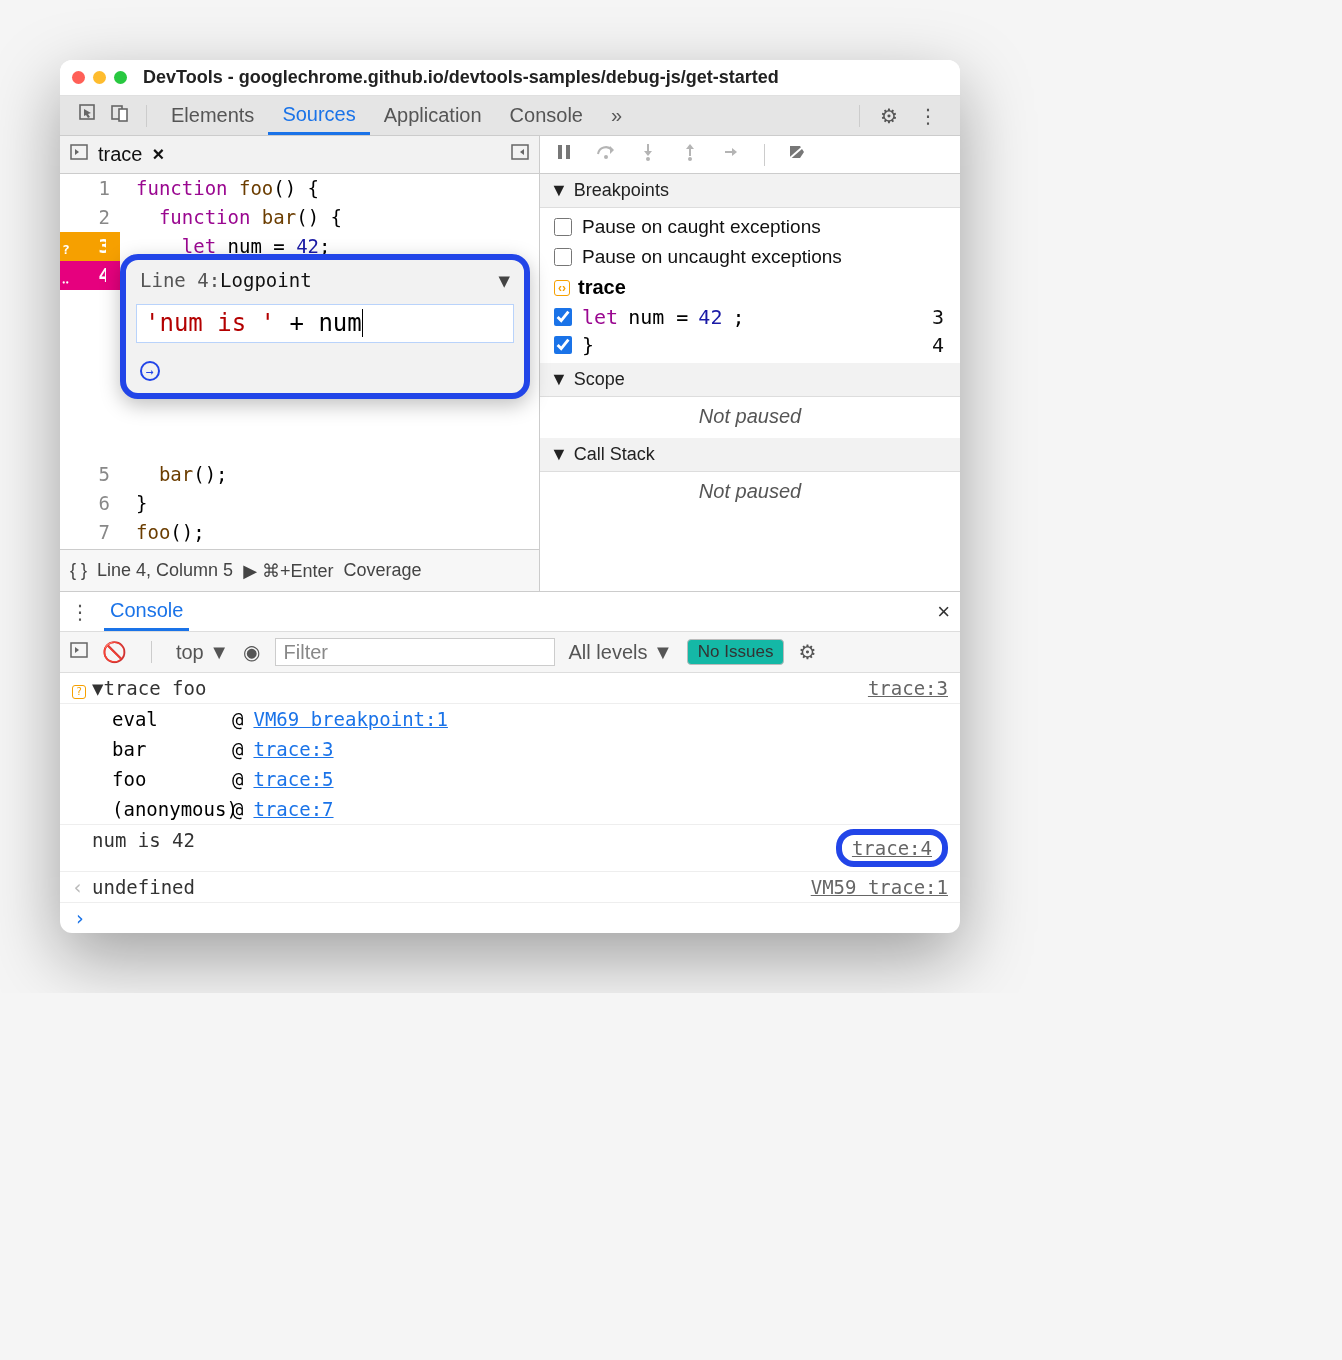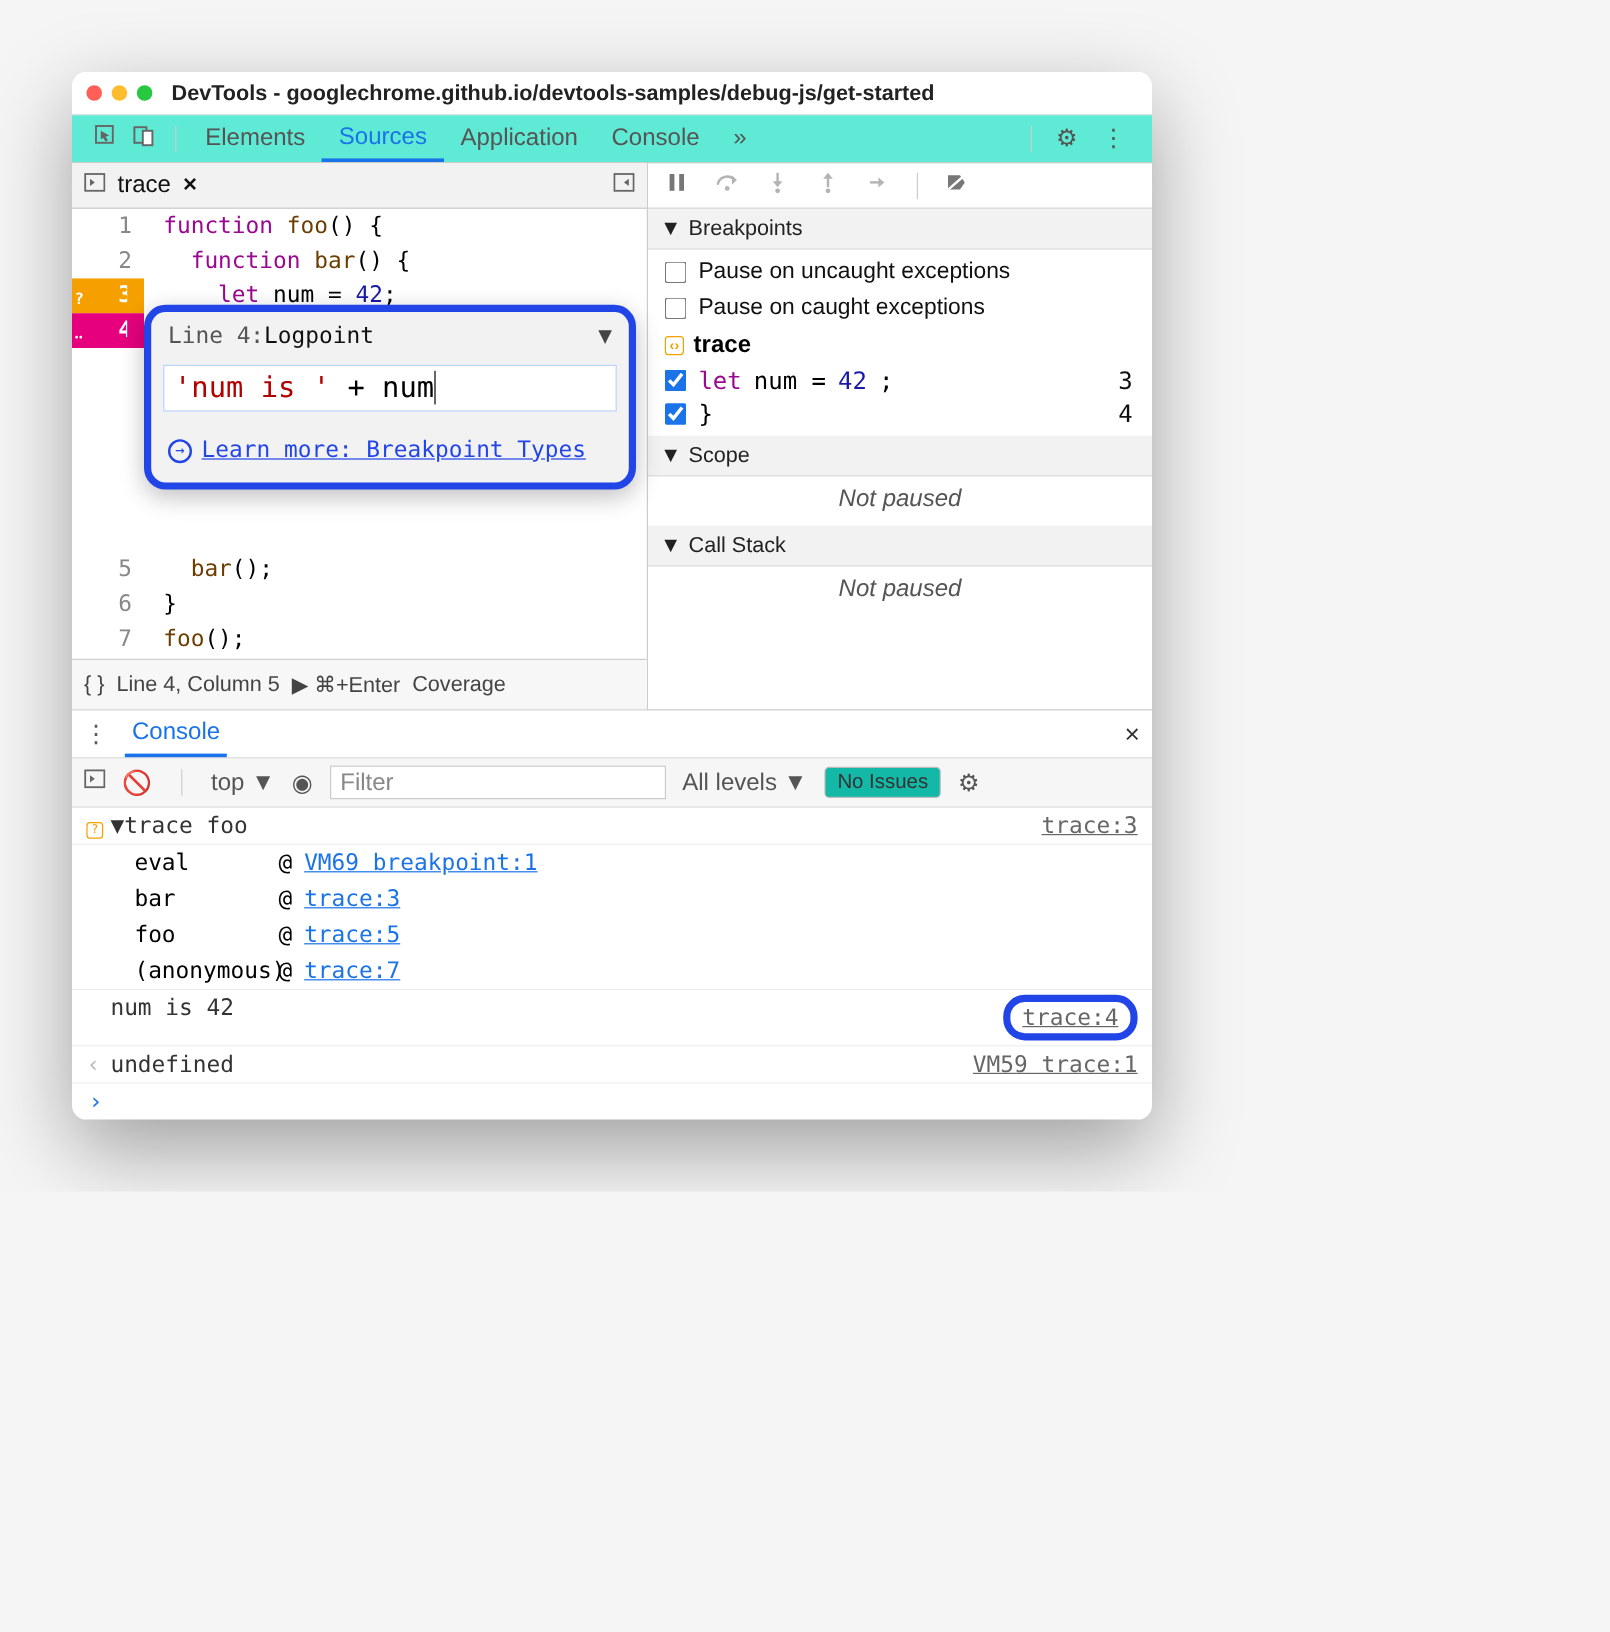--- a/index.html
+++ b/index.html
@@ -28,21 +28,21 @@
   }
   .traffic { display: flex; gap: 8px; }
   .tl { width: 13px; height: 13px; border-radius: 50%; }
   .tl.red { background: #ff5f57; }
   .tl.yellow { background: #febc2e; }
   .tl.green { background: #28c840; }
   .title { font-weight: 600; margin-left: 8px; font-size: 18px; color: #222; }
   
   .tabs {
     display: flex; align-items: center; height: 40px; padding: 0 12px;
-    border-bottom: 1px solid #ccc; background:#5eead4;
+    border-bottom: 1px solid #ccc; background:#e5e5e5;
   }
   .tool-icn { color:#666; padding:0 6px; font-size:18px; }
   .vr { width:1px; height:22px; background:#ccc; margin:0 10px; }
   .tab { padding:0 14px; height:100%; display:flex; align-items:center; color:#555; }
   .tab.active { color:#1a73e8; border-bottom:3px solid #1a73e8; font-weight:500; }
   .spacer { flex:1; }
   .gear, .more { color:#555; padding:0 10px; font-size:20px; }
   
   .workrow { display:flex; }
   .left { flex: 0 0 480px; border-right:1px solid #ccc; }
@@ -255,21 +255,20 @@
             <span class="sel">
               <span>Logpoint</span>
             </span>
             <span class="tri">▼</span>
           </div>
           <div class="popup-inp">
             <span class="str">'num is '</span><span> + num</span><span class="cursor"></span>
           </div>
           <div class="learn">
             <span class="ring">→</span>
-            <a href="#">Learn more: Breakpoint Types</a>
           </div>
         </div>
       </div>
 
       <div class="srcftr">
         <span>{ }</span>
         <span>Line 4, Column 5</span>
         <span>▶ ⌘+Enter</span>
         <span>Coverage</span>
       </div>
@@ -305,25 +304,25 @@
         <span><svg viewBox="0 0 20 20">
               <path d="M3 4 H13 L17 10 L13 16 H3 Z" fill="#777"></path>
               <line x1="2" y1="17" x2="18" y2="3" stroke="#fff" stroke-width="2"></line>
             </svg></span>
       </div>
 
       <div class="panel-hd">▼ <span>Breakpoints</span></div>
       <div class="panel-bd">
         <label class="chk">
             <input type="checkbox" style="">
-            <span>Pause on uncaught exceptions</span>
+            <span>Pause on caught exceptions</span>
           </label>
         <label class="chk">
             <input type="checkbox" style="">
-            <span>Pause on caught exceptions</span>
+            <span>Pause on uncaught exceptions</span>
           </label>
         <div class="bp-file">
             <span class="badge">‹›</span>
             <span>trace</span>
           </div>
         <div class="bp-line"><input type="checkbox" class="cb" checked="" style=""><span class="let">let</span> num = <span class="num">42</span>;<span class="ln">3</span></div>
         <div class="bp-line">
             <input type="checkbox" class="cb" checked="" style="">
             <span>}</span>
             <span class="ln">4</span>

